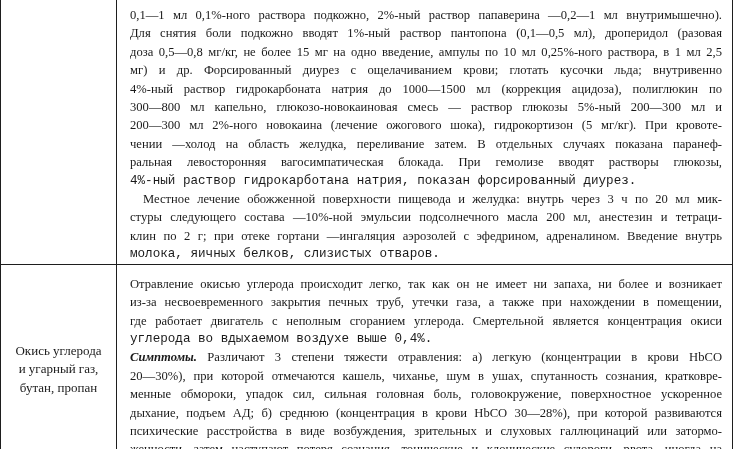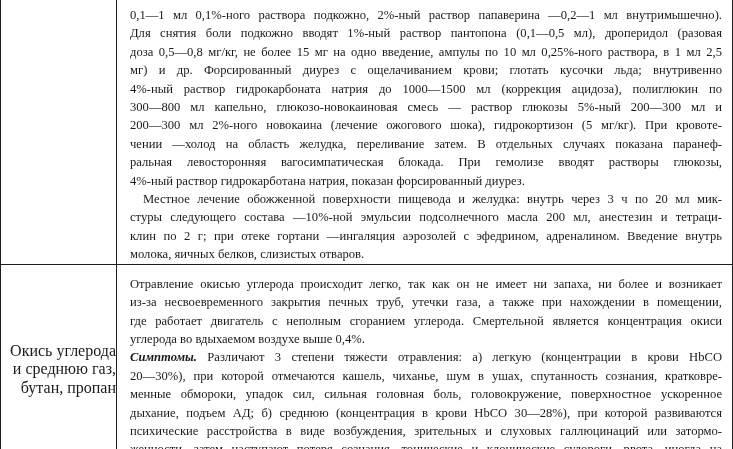--- a/index.html
+++ b/index.html
@@ -27,24 +27,24 @@
       font-size: 12.6px;
       line-height: 18.4px;
       text-align: justify;
       padding: 8px 10px 0 13px;
       box-sizing: border-box;
     }
     .row1 td { height: 250px; }
     .row2 td { height: 193px; }
     .row2 .cell-text { padding-top: 10px; }
     .line { display: block; white-space: nowrap; text-align: justify; text-align-last: justify; }
-    .line.last { text-align-last: left; }
+    .line.last { text-align-last: left; font-family: Liberation Mono, monospace; }
     .indent { padding-left: 13px; }
     .subst {
-      font-size: 16px; line-height: 18.5px; text-align: right;
+      font-size: 13px; line-height: 18.5px; text-align: center;
       padding-top: 77px;
     }
     em.sym { font-style: italic; font-weight: bold; }
   </style>
 </head>
 <body>
 
 <div class="page">
   <table class="tox">
     <colgroup>
@@ -74,21 +74,21 @@
             <span class="line">клин по 2 г; при отеке гортани —ингаляция аэрозолей с эфедрином, адреналином. Введение внутрь</span>
             <span class="line last">молока, яичных белков, слизистых отваров.</span>
           </div>
         </div>
       </td>
     </tr>
     <tr class="row2">
       <td>
         <div class="subst">
           <div>Окись углерода</div>
-          <div>и среднюю газ,</div>
+          <div>и угарный газ,</div>
           <div>бутан, пропан</div>
         </div>
       </td>
       <td>
         <div class="cell-text">
           <div>
             <span class="line">Отравление окисью углерода происходит легко, так как он не имеет ни запаха, ни более и возникает</span>
             <span class="line">из-за несвоевременного закрытия печных труб, утечки газа, а также при нахождении в помещении,</span>
             <span class="line">где работает двигатель с неполным сгоранием углерода. Смертельной является концентрация окиси</span>
             <span class="line last">углерода во вдыхаемом воздухе выше 0,4%.</span>

